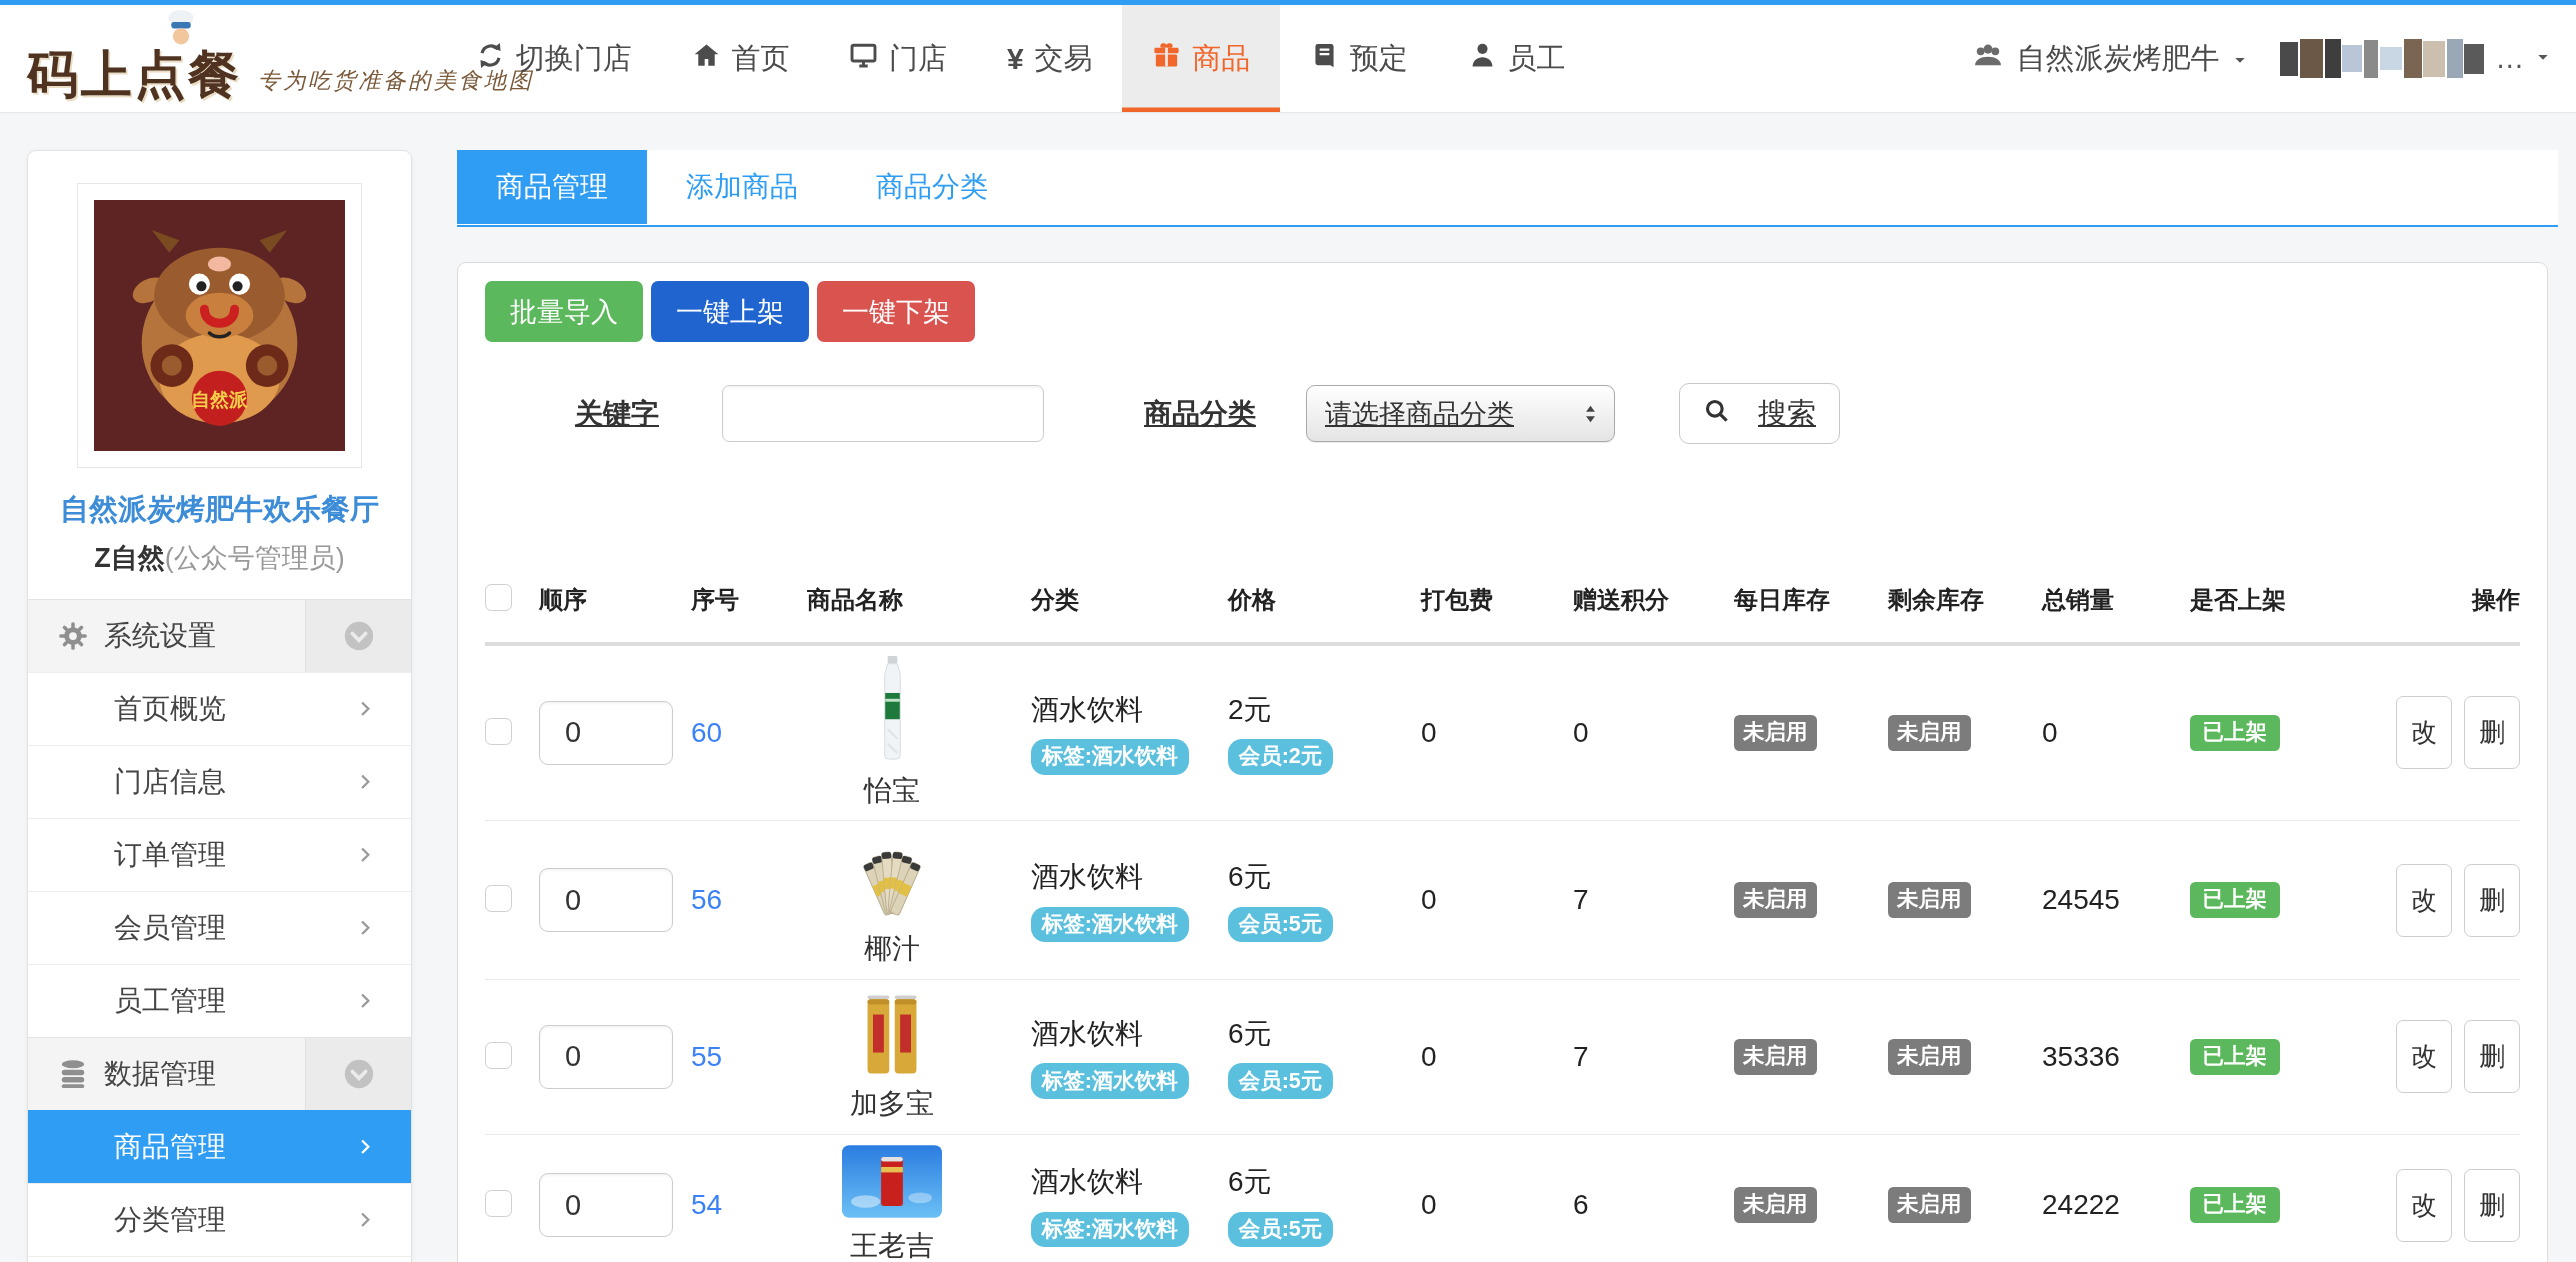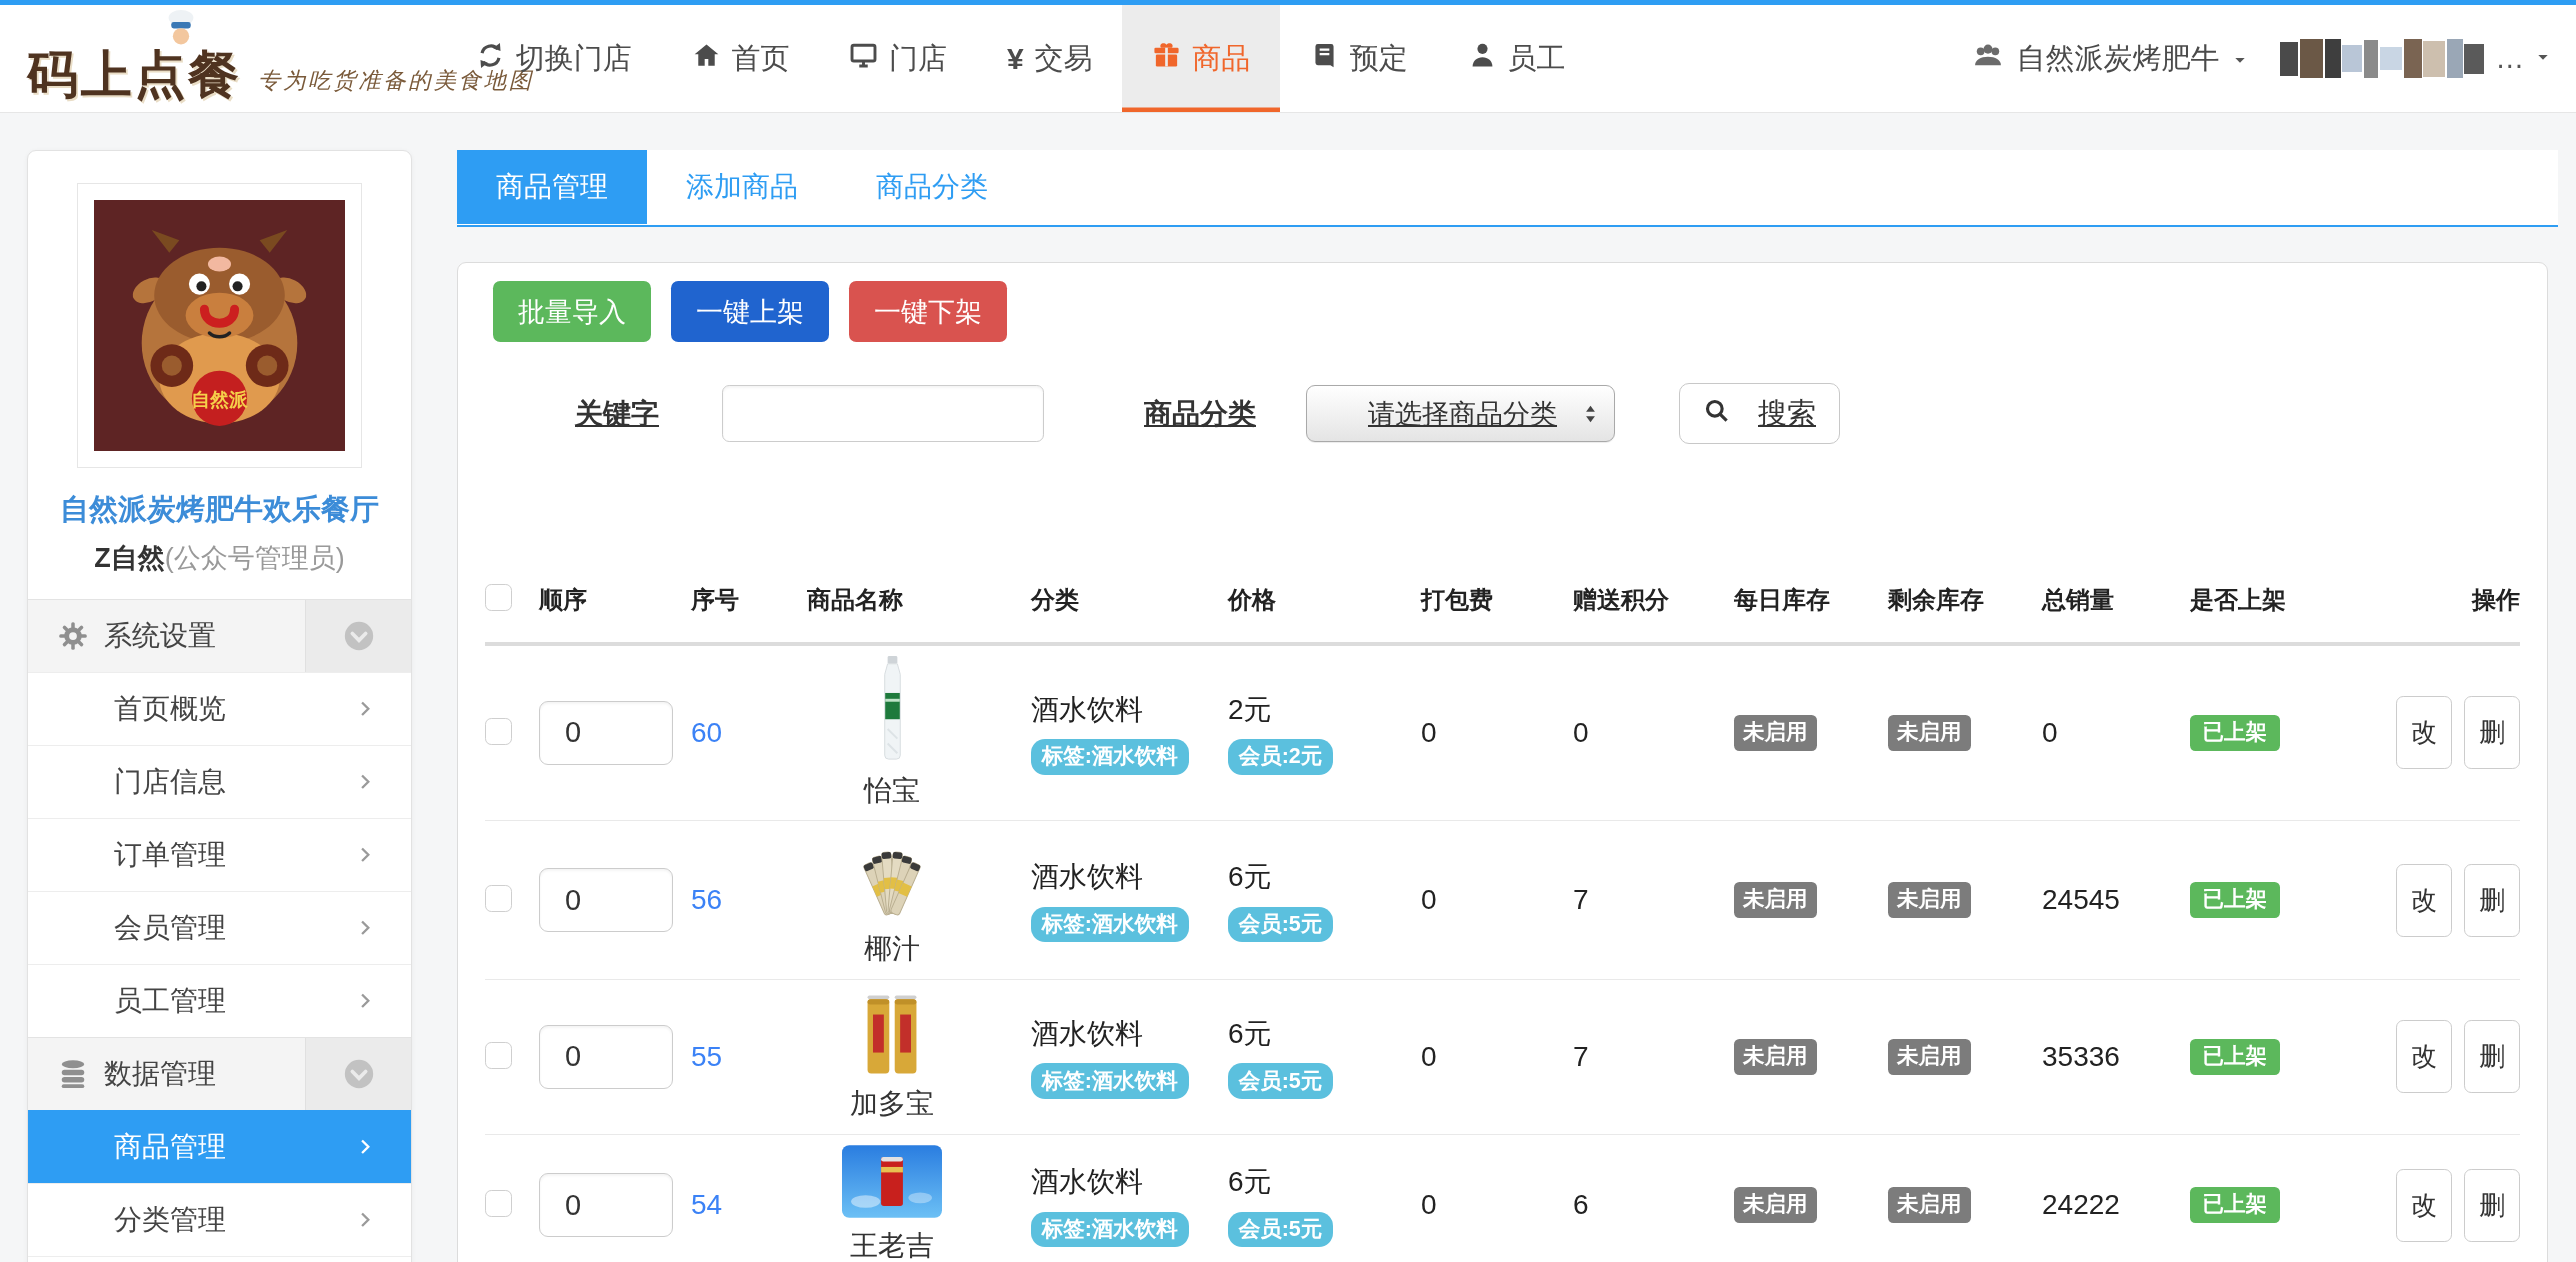--- a/index.html
+++ b/index.html
@@ -48,36 +48,36 @@
 
   
   .tabs { position:absolute; left:457px; top:150px; right:18px; height:77px; background:#fff;
           border-bottom:2.7px solid #2e9df3; display:flex; }
   .tab { height:74px; display:flex; align-items:center; padding:0 39px; font-size:28px; color:#2e9df3; cursor:pointer; }
   .tab.active { background:#2e9df3; color:#fff; }
 
   
   .panel { position:absolute; left:457px; top:262px; width:2091px; height:1075px; background:#fff;
            border:0.9px solid #dcdcdc; border-radius:9px; padding:0 27px; }
-  .btn-row { margin-top:18px; display:flex; gap:20px;margin-left:8px; }
+  .btn-row { margin-top:18px; display:flex; gap:8px; }
   .btn { height:61px; padding:0 25px; border:none; border-radius:7.2px; color:#fff; font-size:27px;
          font-family:inherit; display:flex; align-items:center; cursor:pointer; }
   .btn.green { background:#5cb85c; }
   .btn.blue  { background:#2064cf; }
   .btn.red   { background:#d9534f; }
 
   .filter-row { margin-top:41px; display:flex; align-items:center;text-decoration:underline; }
   .flabel { font-size:28px; font-weight:700; color:#333; }
   .kw-label { margin-left:90px; }
   .kw-input { margin-left:63px; width:322px; height:57px; border:0.9px solid #ccc; border-radius:7.2px;
               font-size:27px; padding:0 18px; color:#333; box-shadow:inset 0 1.8px 2.7px rgba(0,0,0,.05); font-family:inherit; }
   .cat-label { margin-left:100px; }
   .select { position:relative; margin-left:50px; width:309px; height:57px; border:0.9px solid #a9a9a9; border-radius:9px;
             background:linear-gradient(#ffffff,#e4e4e4); display:flex; align-items:center; padding:0 57px 0 18px;
-            font-size:27px; color:#333; cursor:pointer; box-shadow:0 0.9px 0.9px rgba(0,0,0,.08);justify-content:flex-end; }
+            font-size:27px; color:#333; cursor:pointer; box-shadow:0 0.9px 0.9px rgba(0,0,0,.08); }
   .select .sel-caret { position:absolute; right:12.5px; top:50%; transform:translateY(-50%); color:#444; display:flex; }
   .search-btn { margin-left:64px; height:61px; padding:0 23px; background:#fff; border:0.9px solid #c8c8c8;
                 border-radius:10px; font-size:29px; color:#333; font-family:inherit; display:flex; align-items:center;
                 gap:28px; cursor:pointer; }
 
   
   .table { margin-top:127px; }
   .thead, .trow { display:grid;
     grid-template-columns:54px 152px 116px 224px 197px 193px 152px 161px 154px 154px 148px 206px minmax(0,1fr);
     align-items:center; }

